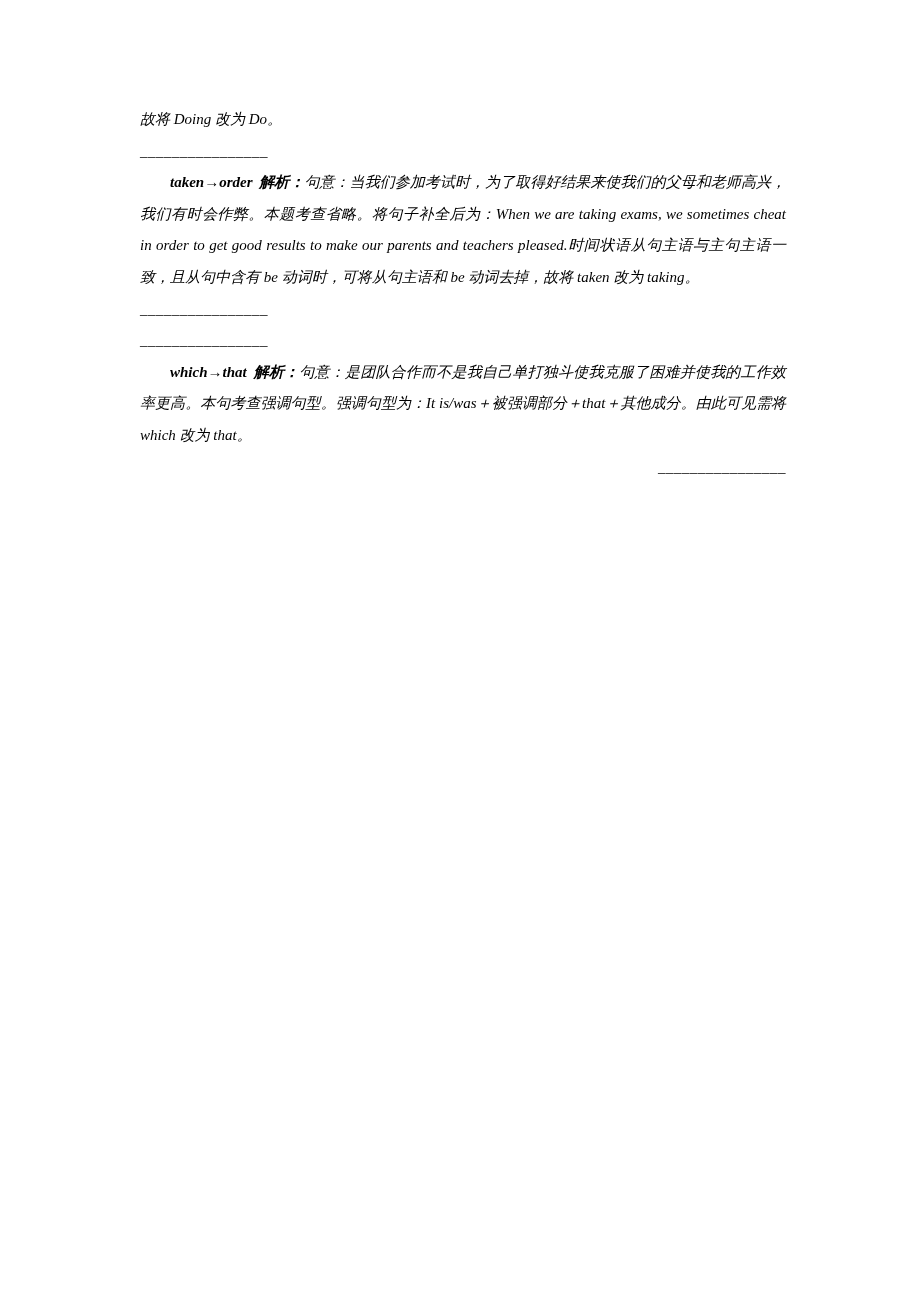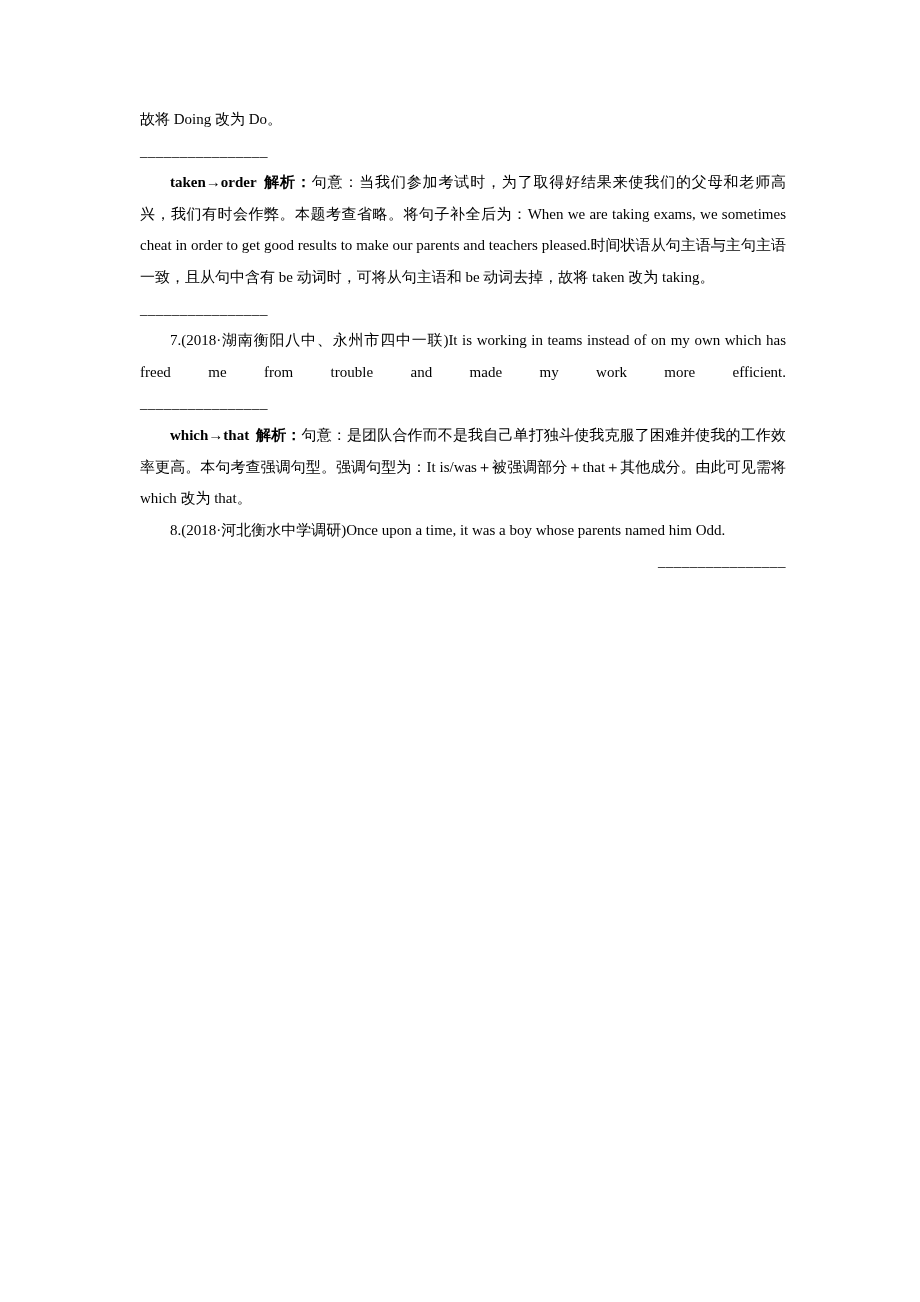--- a/index.html
+++ b/index.html
@@ -10,20 +10,21 @@
     background: #ffffff;
     color: #000000;
     font-family: "Liberation Serif", "DejaVu Serif", serif;
     font-size: 15px;
     overflow: hidden;
   }
   .page {
     width: 920px;
     height: 968px;
     padding: 104px 134px 40px 140px;
+    font-style: italic;
   }
   p {
     margin: 0;
     line-height: 31.6px;
     white-space: normal;
   }
   .para { text-align: justify; }
   .indent { text-indent: 2em; }
   
   .stretch { text-align-last: justify; }
@@ -42,23 +43,21 @@
   <section>
     <p class="para blank-left">________________</p>
     <p class="para indent"><b></b><b>taken→order</b><b class="label">解析：</b><span>句意：当我们参加考试时，为了取得好结果来使我们的父母和老师高兴，我们有时会作弊。本题考查省略。将句子补全后为：When we are taking exams, we sometimes cheat in order to get good results to make our parents and teachers pleased.时间状语从句主语与主句主语一致，且从句中含有 be 动词时，可将从句主语和 be 动词去掉，故将 taken 改为 taking。</span></p>
   </section>
 
   <section>
     <p class="para blank-left">________________</p>
   </section>
 
   <section>
-    <p class="para indent stretch">7.(2018·湖南衡阳八中、永州市四中一联)It is working in teams instead of on my own which has freed me from trouble and made my work more efficient.</p>
     <p class="para blank-left">________________</p>
     <p class="para indent"><b></b><b>which→that</b><b class="label">解析：</b><span>句意：是团队合作而不是我自己单打独斗使我克服了困难并使我的工作效率更高。本句考查强调句型。强调句型为：It is/was＋被强调部分＋that＋其他成分。由此可见需将 which 改为 that。</span></p>
   </section>
 
   <section>
-    <p class="para indent">8.(2018·河北衡水中学调研)Once upon a time, it was a boy whose parents named him Odd.</p>
     <p class="para blank-right">________________</p>
   </section>
 
 </div>
 
 </body></html>

